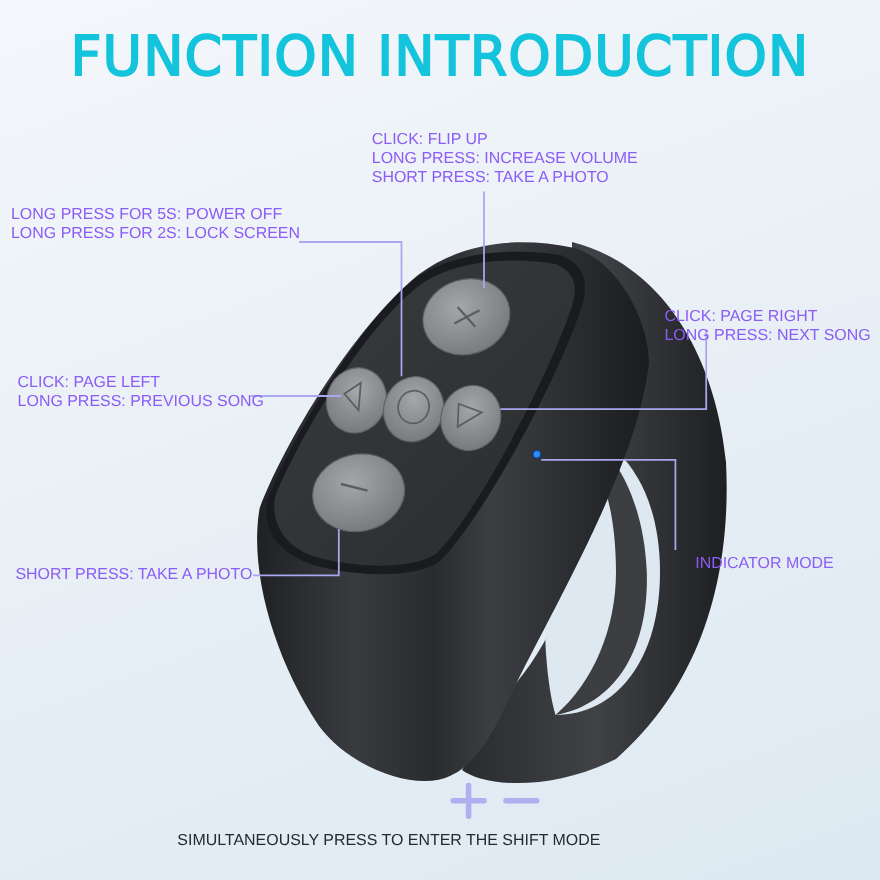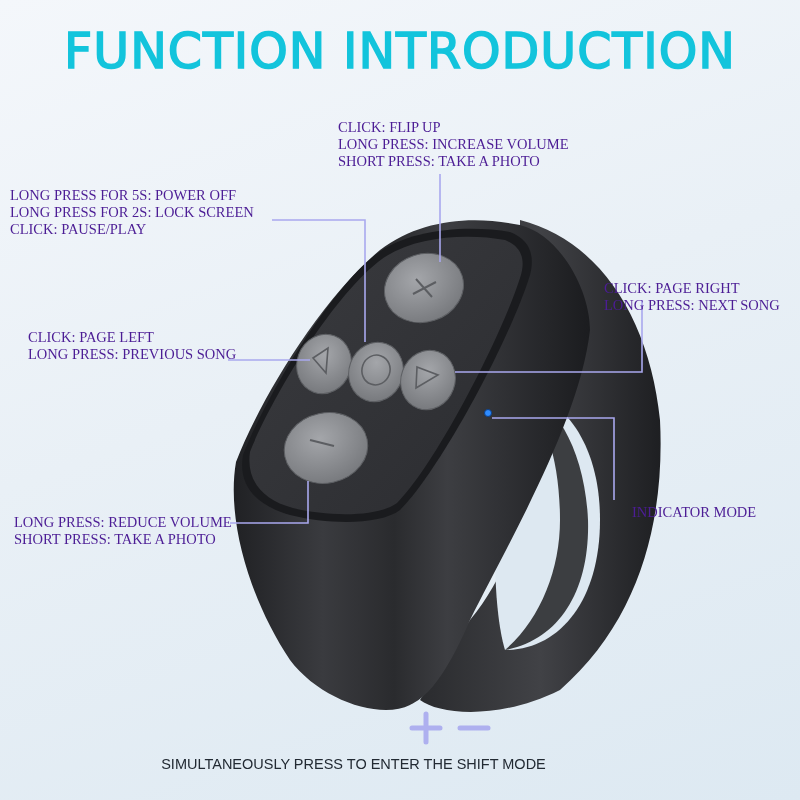--- a/index.html
+++ b/index.html
@@ -9,22 +9,22 @@
       font-family: "Liberation Sans", sans-serif;
     }
     .title {
       position: absolute; left: 0; top: 22px; width: 800px; text-align: center;
       font-family: "DejaVu Sans", sans-serif;
       font-size: 50px; font-weight: normal; letter-spacing: 1px;
       color: #13c4dc; -webkit-text-stroke: 1.6px #13c4dc;
       transform: scaleX(0.98);
     }
     .label {
-      position: absolute; color: #4c1d95;
-      font-family: Liberation Serif, serif;
+      position: absolute; color: #8b5cf6;
+      font-family: Liberation Sans, sans-serif;
       font-size: 14.5px; line-height: 17px; white-space: nowrap;
     }
     .label div { display: block; }
     .canvas { position: absolute; left: 0; top: 0; width: 800px; height: 800px; }
     .footer {
       position: absolute; left: 0; width: 707px; top: 756px; text-align: center;
       font-size: 14.5px; color: #222a33;
     }
   </style>
 </head>
@@ -110,35 +110,33 @@
 
 <div class="label" style="left:338px; top:119px;">
   <div>CLICK: FLIP UP</div>
   <div>LONG PRESS: INCREASE VOLUME</div>
   <div>SHORT PRESS: TAKE A PHOTO</div>
 </div>
 
 <div class="label" style="left:10px; top:187px;">
   <div>LONG PRESS FOR 5S: POWER OFF</div>
   <div>LONG PRESS FOR 2S: LOCK SCREEN</div>
-  <div>CLICK: PAUSE/PLAY</div>
 </div>
 
 <div class="label" style="left:604px; top:280px;">
   <div>CLICK: PAGE RIGHT</div>
   <div>LONG PRESS: NEXT SONG</div>
 </div>
 
-<div class="label" style="left:16px; top:329px;margin-left:12px;">
+<div class="label" style="left:16px; top:340px;">
   <div>CLICK: PAGE LEFT</div>
   <div>LONG PRESS: PREVIOUS SONG</div>
 </div>
 
 <div class="label" style="left:14px; top:514px;">
-  <div>LONG PRESS: REDUCE VOLUME</div>
   <div>SHORT PRESS: TAKE A PHOTO</div>
 </div>
 
 <div class="label" style="left:632px; top:504px;">
   <div>INDICATOR MODE</div>
 </div>
 
 <div class="footer">SIMULTANEOUSLY PRESS TO ENTER THE SHIFT MODE</div>
 
 </body></html>

